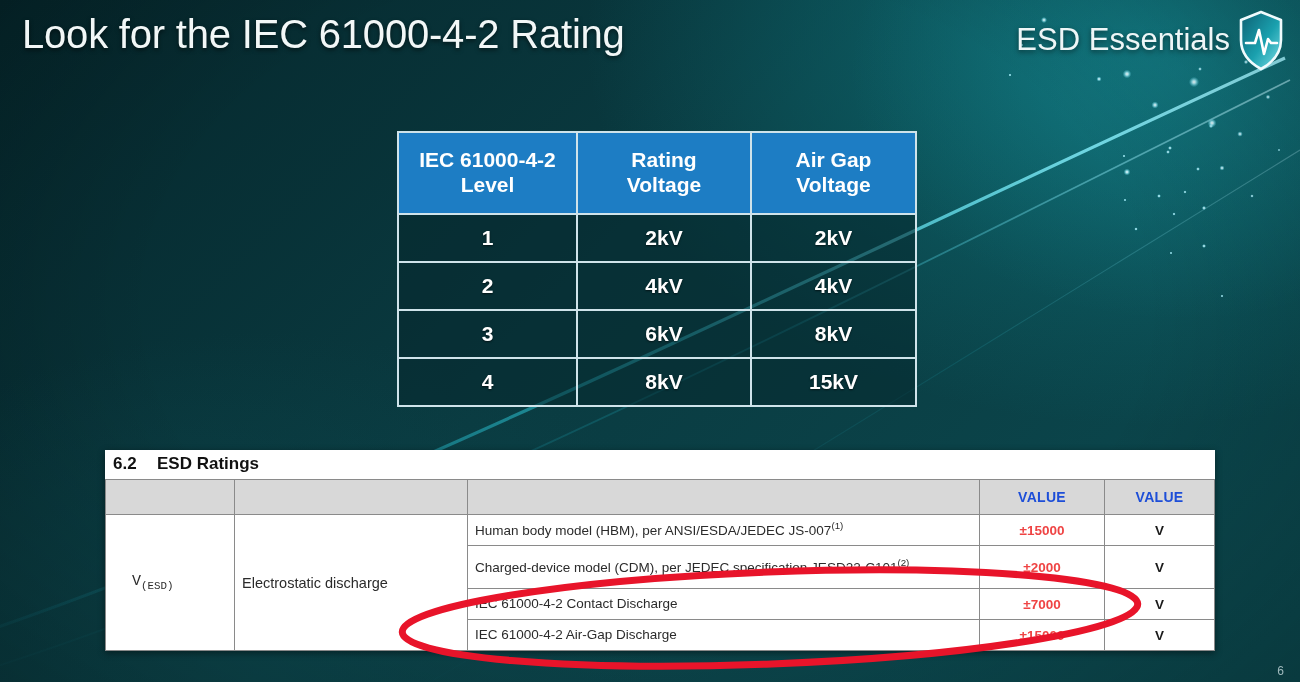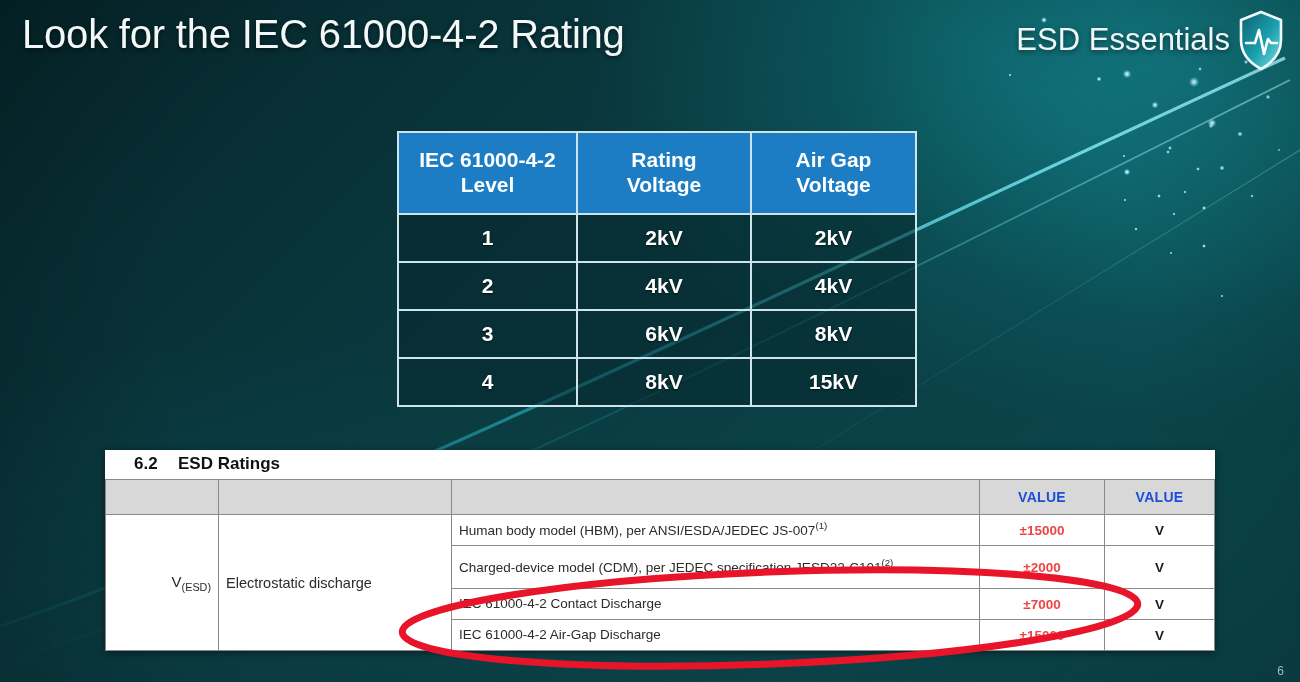--- a/index.html
+++ b/index.html
@@ -121,21 +121,21 @@
   .ds-heading {
     display: flex;
     align-items: baseline;
     gap: 18px;
     padding: 4px 6px 5px 8px;
     font-size: 17px;
     font-weight: bold;
     color: #111;
     background: #ffffff;
   }
-  .ds-heading .num { min-width: 26px; margin-left: 21px; }
+  .ds-heading .num { min-width: 26px; }
 
   .ds-table {
     width: 100%;
     border-collapse: collapse;
     table-layout: fixed;
     font-size: 13.5px;
     color: #2b2b2b;
   }
   .ds-table td, .ds-table th {
     border: 1px solid #8a8a8a;
@@ -149,23 +149,24 @@
   .ds-table .hdr-row td.val,
   .ds-table .hdr-row td.unit {
     text-align: center;
     font-weight: bold;
     font-size: 14px;
     color: #1d4ed8;
     letter-spacing: 0.3px;
   }
   .ds-table td.sym {
     width: 95px;
-    text-align: right;
-    padding-left: 10px;
+    text-align: left;
+    padding-left: 26px;
     font-size: 15px;
+    font-family: Liberation Mono, monospace;
   }
   .ds-table td.param {
     width: 218px;
     font-size: 14.5px;
   }
   .ds-table td.desc {
     font-size: 13.5px;
     line-height: 1.25;
   }
   .ds-table td.val {

